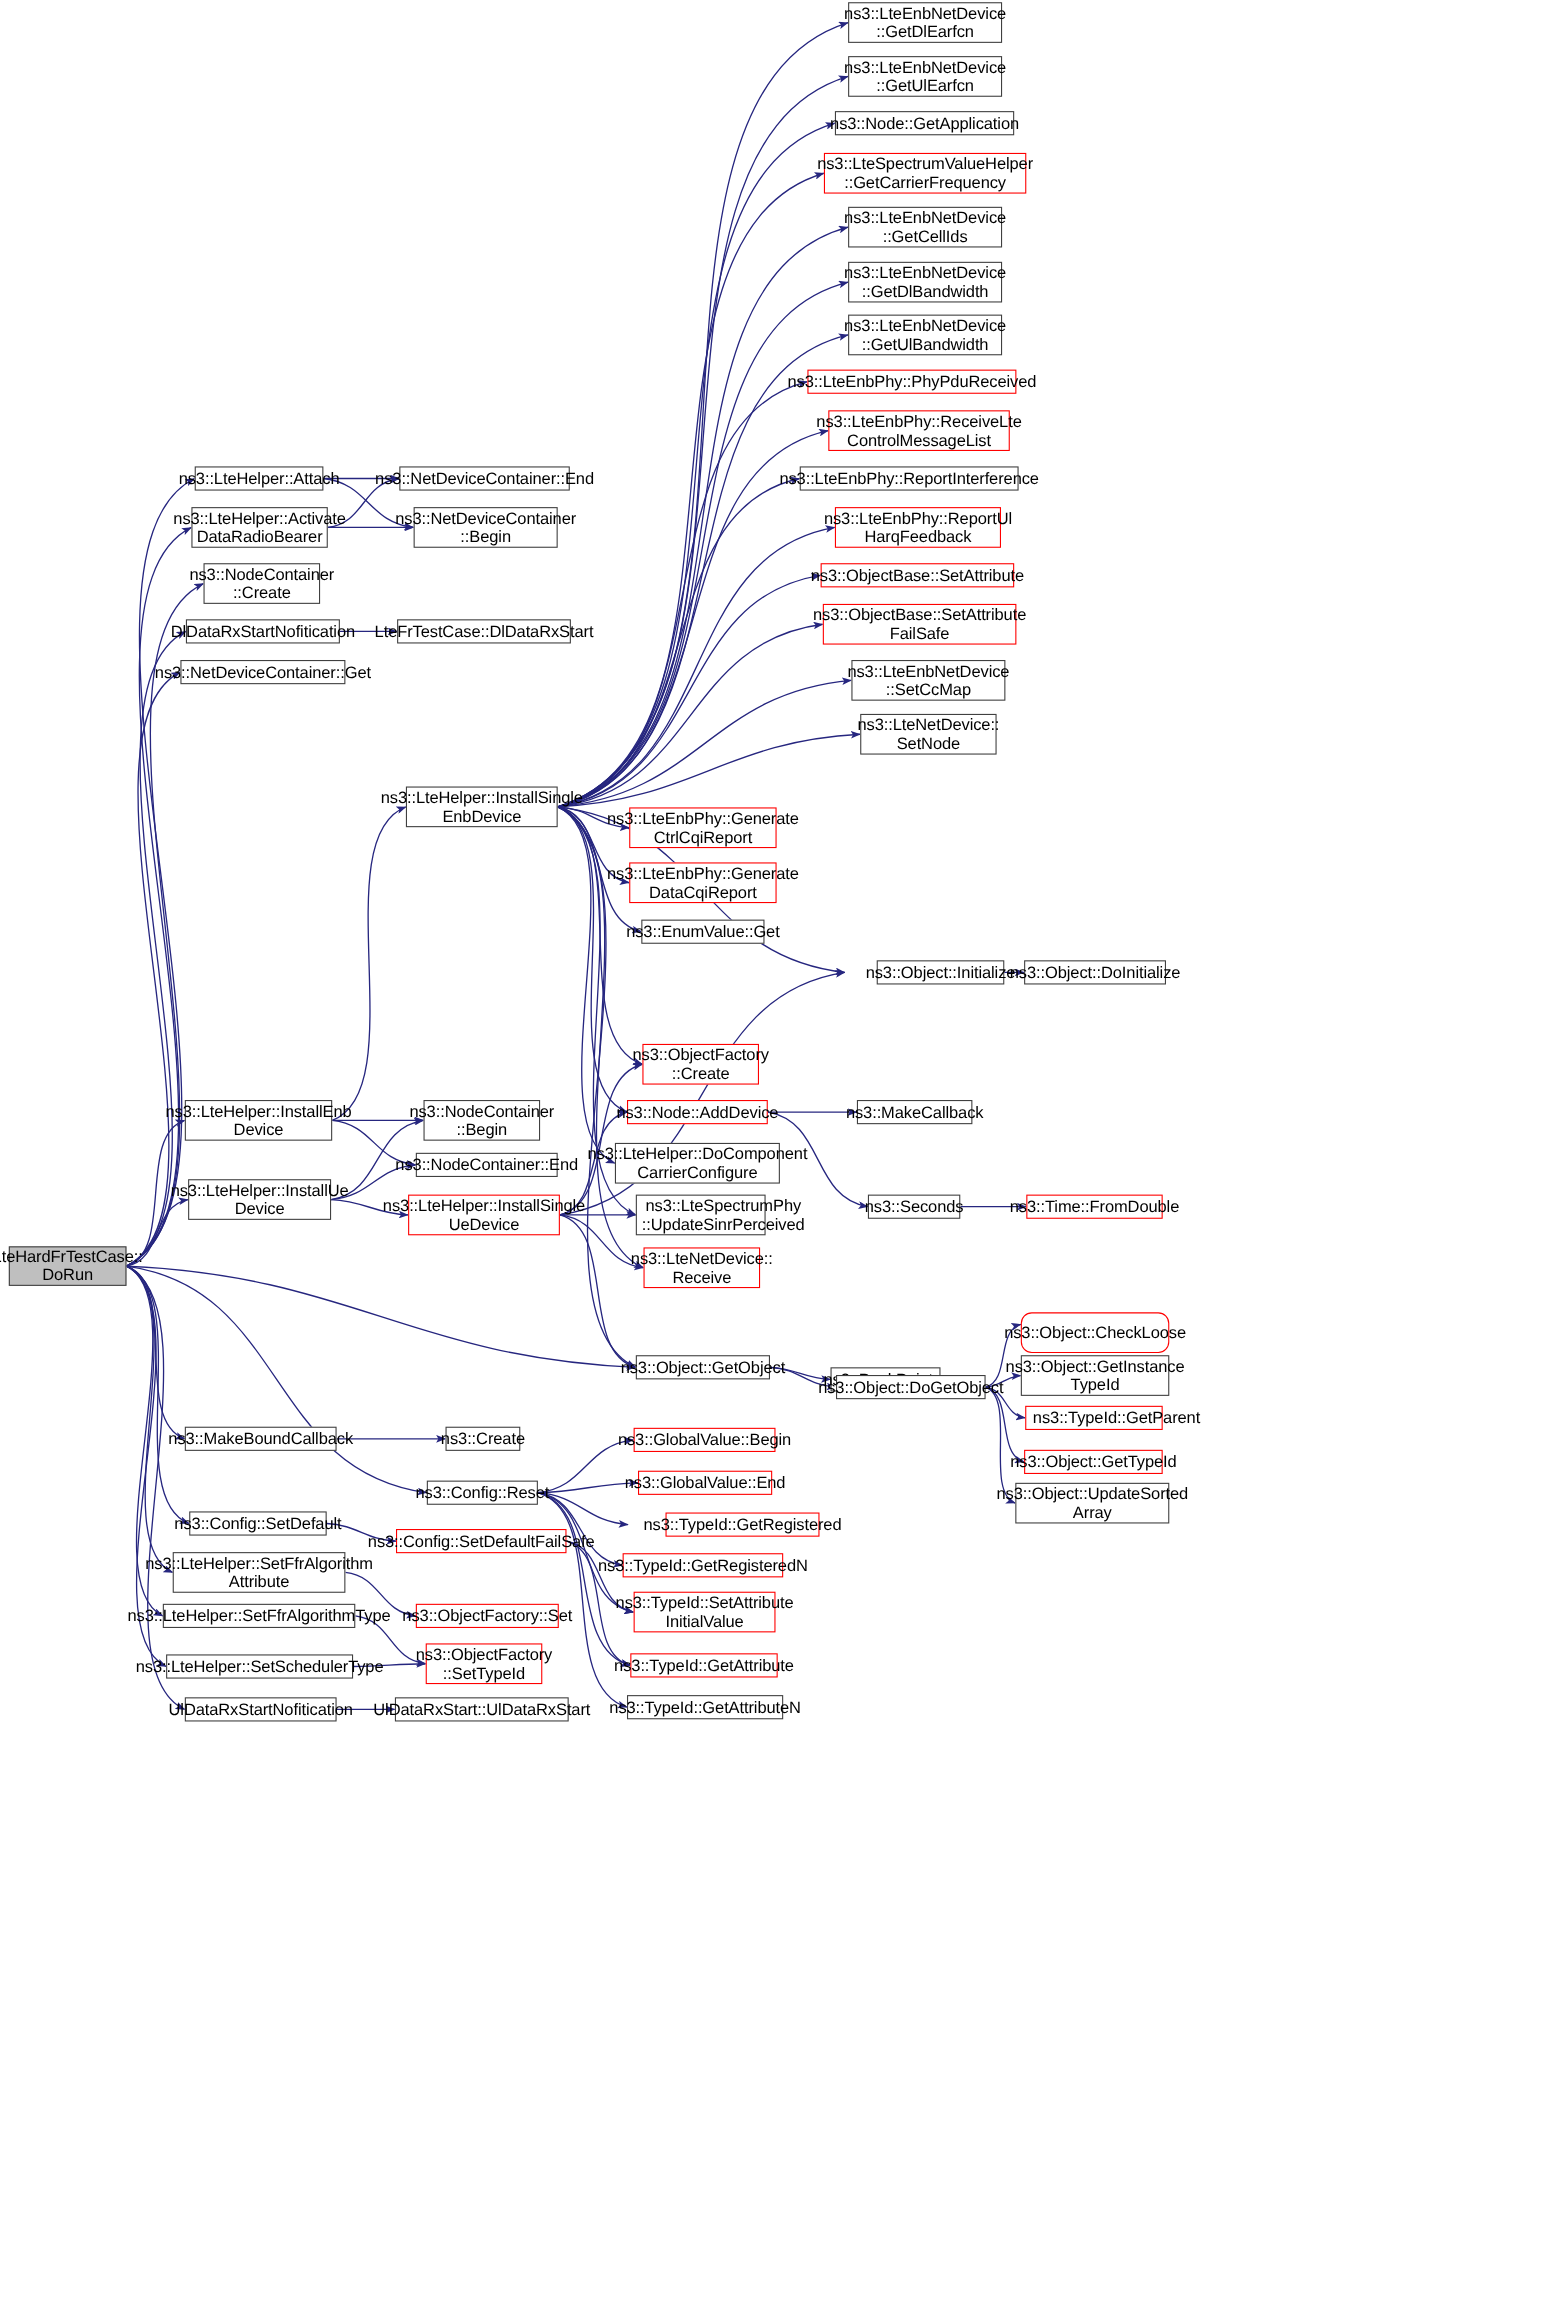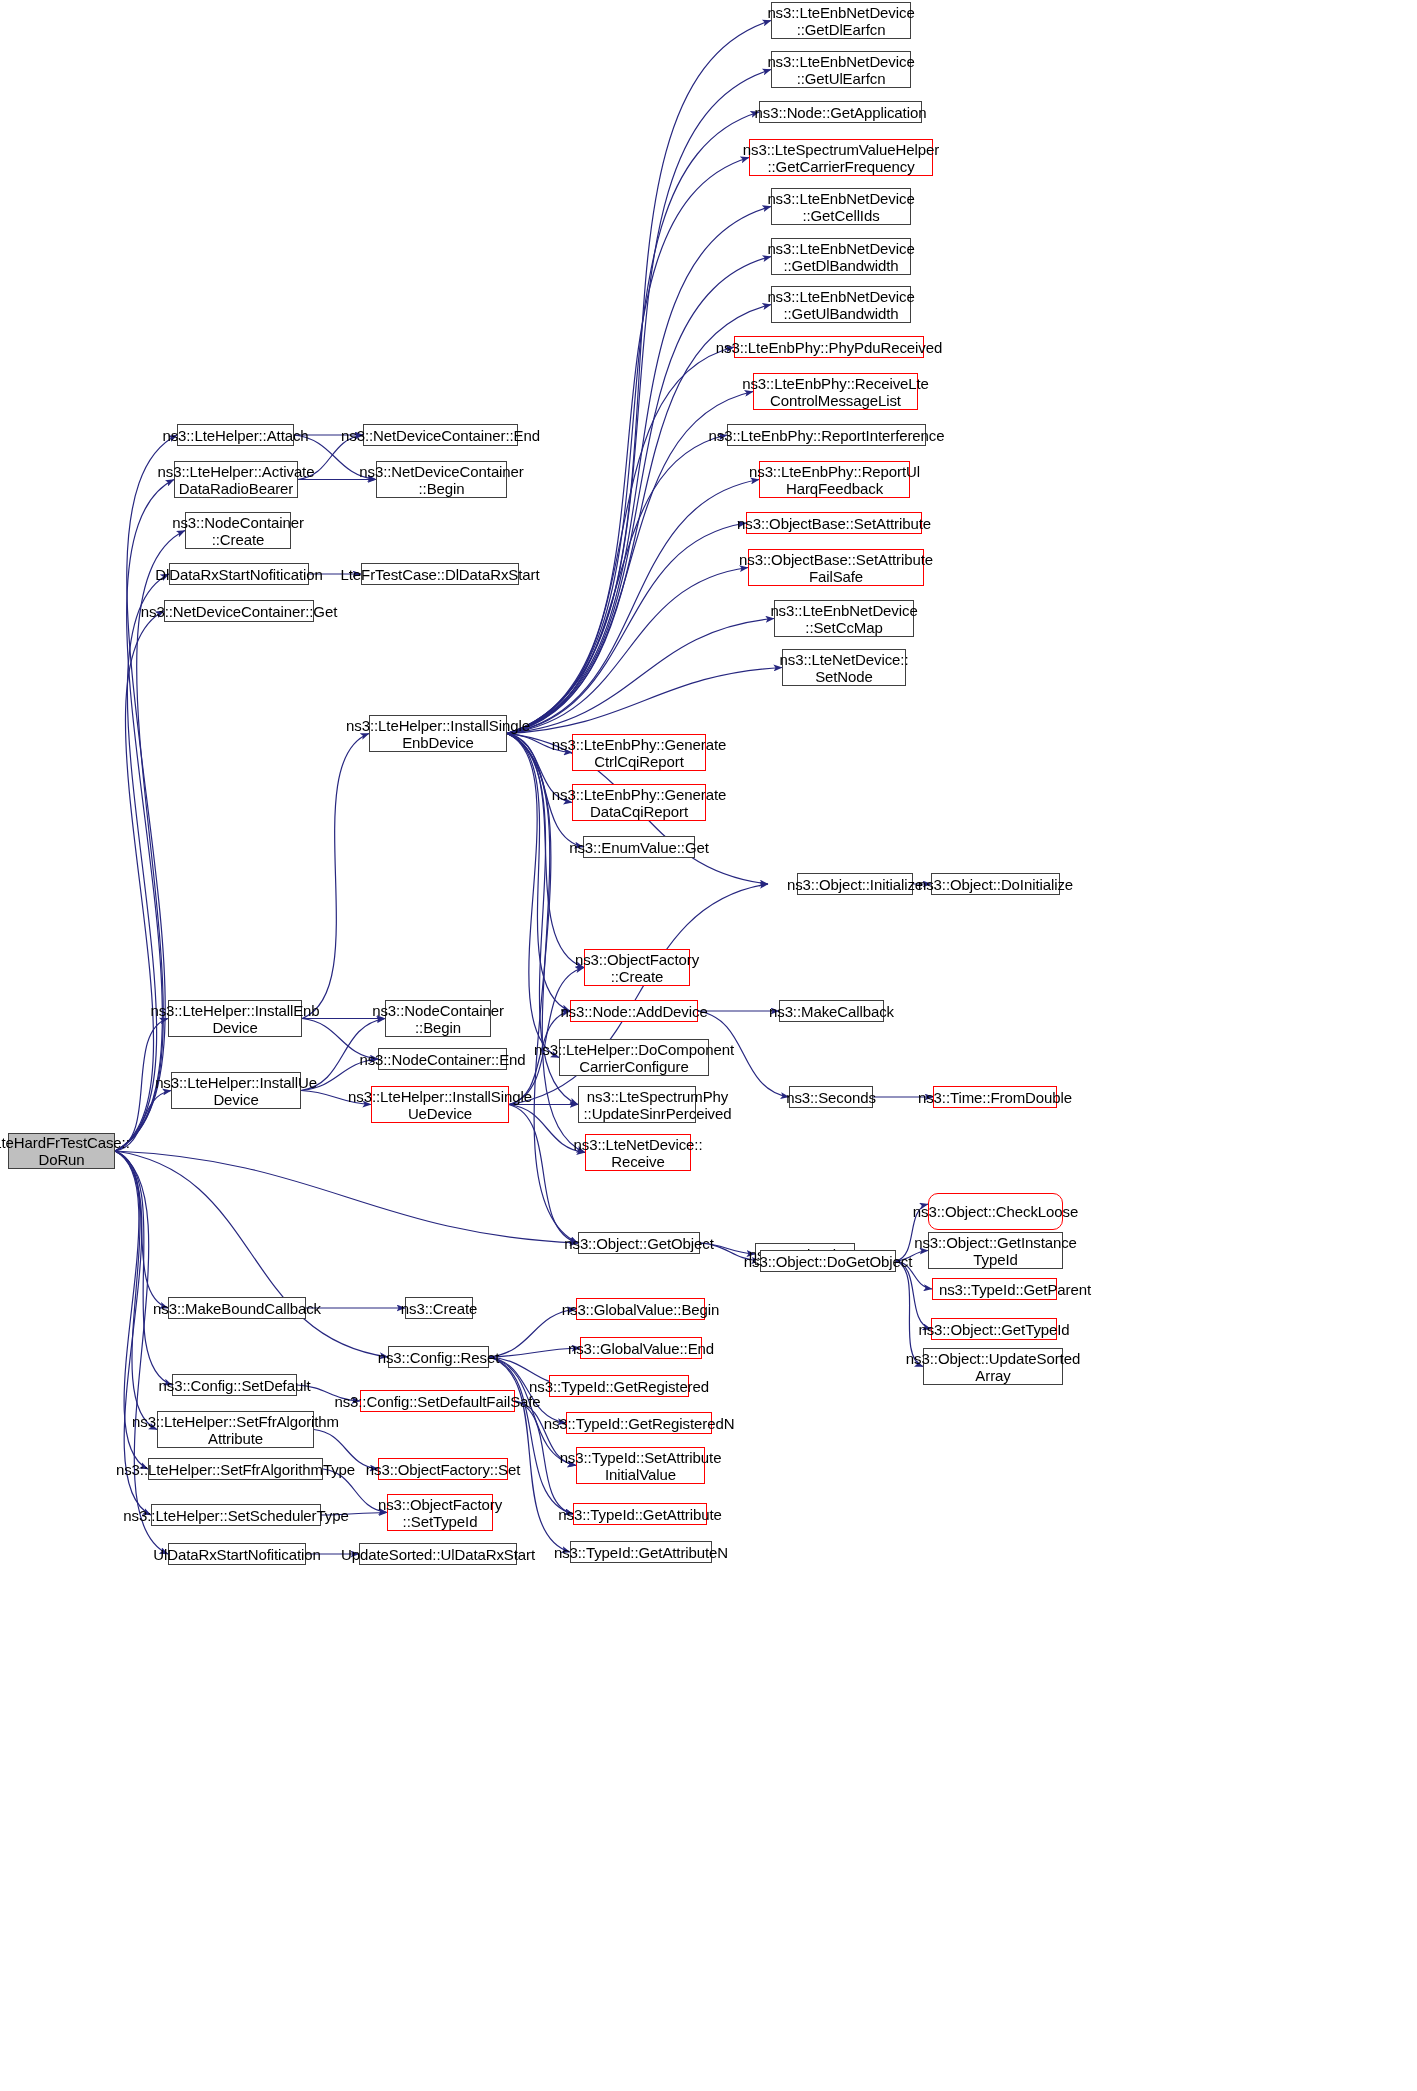--- a/index.html
+++ b/index.html
@@ -222,30 +222,30 @@
       <div class="node red" style="left: 932px; top: 1278px; width: 125px; height: 22px; padding-left: 44px;">ns3::TypeId::GetParent</div>
       <div class="node red" style="left: 931px; top: 1318px; width: 126px; height: 22px;">ns3::Object::GetTypeId</div>
       <div class="node" style="left: 923px; top: 1348px; width: 140px; height: 37px;">ns3::Object::UpdateSorted
 Array</div>
       <div class="node" style="left: 168px; top: 1297px; width: 138px; height: 22px;">ns3::MakeBoundCallback</div>
       <div class="node" style="left: 405px; top: 1297px; width: 68px; height: 22px;">ns3::Create</div>
       <div class="node red" style="left: 576px; top: 1298px; width: 129px; height: 22px;">ns3::GlobalValue::Begin</div>
       <div class="node red" style="left: 580px; top: 1337px; width: 122px; height: 22px;">ns3::GlobalValue::End</div>
       <div class="node" style="left: 172px; top: 1374px; width: 125px; height: 22px;">ns3::Config::SetDefault</div>
       <div class="node" style="left: 388px; top: 1346px; width: 101px; height: 22px;">ns3::Config::Reset</div>
-      <div class="node red" style="left: 549px; top: 1375px; width: 140px; height: 22px;">ns3::TypeId::GetRegistered</div>
+      <div class="node red" style="left: 605px; top: 1375px; width: 140px; height: 22px;">ns3::TypeId::GetRegistered</div>
       <div class="node red" style="left: 566px; top: 1412px; width: 146px; height: 22px;">ns3::TypeId::GetRegisteredN</div>
       <div class="node" style="left: 157px; top: 1411px; width: 157px; height: 37px;">ns3::LteHelper::SetFfrAlgorithm
 Attribute</div>
       <div class="node red" style="left: 360px; top: 1390px; width: 155px; height: 22px;">ns3::Config::SetDefaultFailSafe</div>
       <div class="node" style="left: 148px; top: 1458px; width: 175px; height: 22px;">ns3::LteHelper::SetFfrAlgorithmType</div>
       <div class="node red" style="left: 378px; top: 1458px; width: 130px; height: 22px;">ns3::ObjectFactory::Set</div>
       <div class="node red" style="left: 576px; top: 1447px; width: 129px; height: 37px;">ns3::TypeId::SetAttribute
 InitialValue</div>
       <div class="node" style="left: 151px; top: 1504px; width: 170px; height: 22px;">ns3::LteHelper::SetSchedulerType</div>
       <div class="node red" style="left: 387px; top: 1494px; width: 106px; height: 37px;">ns3::ObjectFactory
 ::SetTypeId</div>
       <div class="node red" style="left: 573px; top: 1503px; width: 134px; height: 22px;">ns3::TypeId::GetAttribute</div>
       <div class="node" style="left: 168px; top: 1543px; width: 138px; height: 22px;">UlDataRxStartNofitication</div>
-      <div class="node" style="left: 359px; top: 1543px; width: 158px; height: 22px;">UpdateSorted::UlDataRxStart</div>
+      <div class="node" style="left: 359px; top: 1543px; width: 158px; height: 22px;">UlDataRxStart::UlDataRxStart</div>
       <div class="node" style="left: 570px; top: 1541px; width: 142px; height: 22px;">ns3::TypeId::GetAttributeN</div>
     </div>
 </div>
 
 </body></html>

